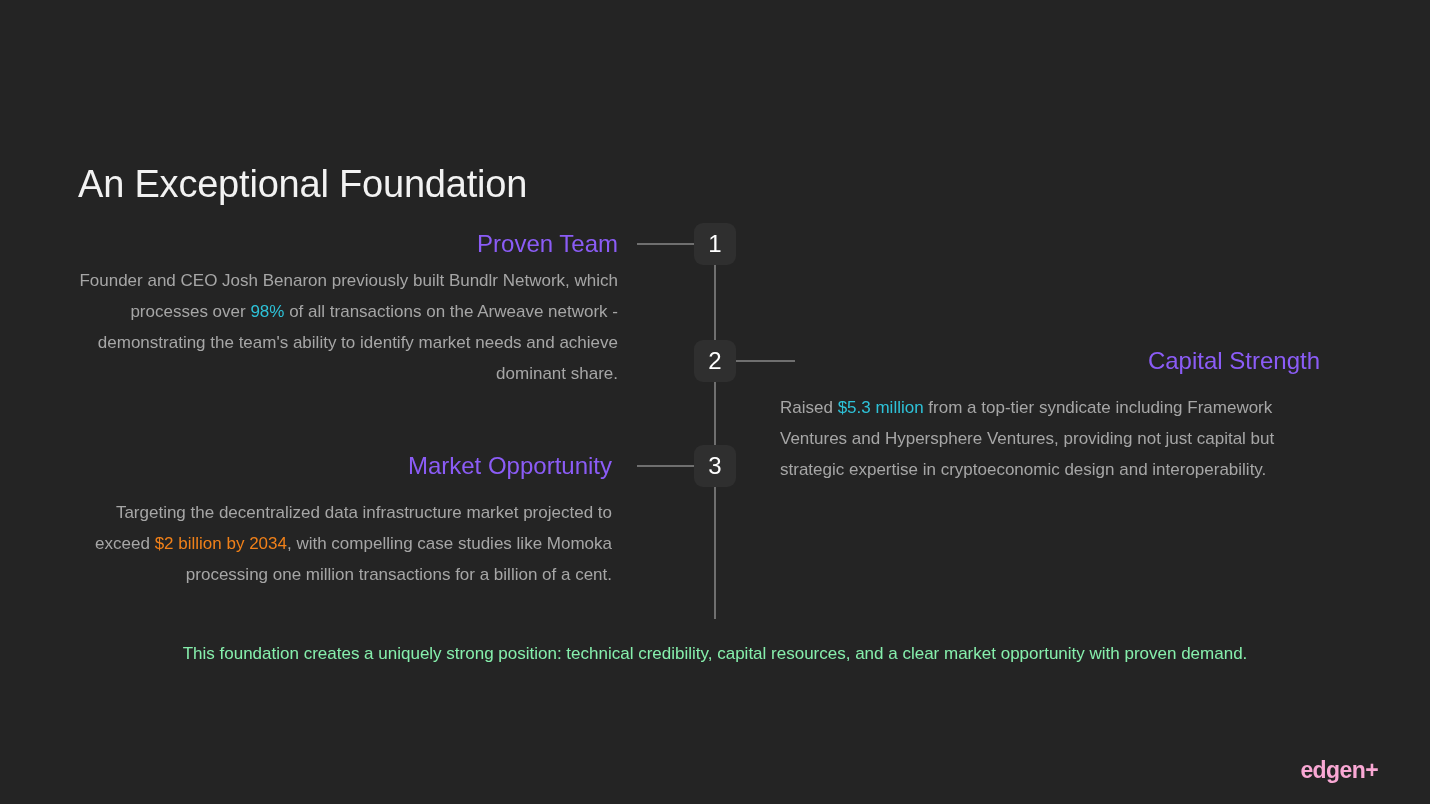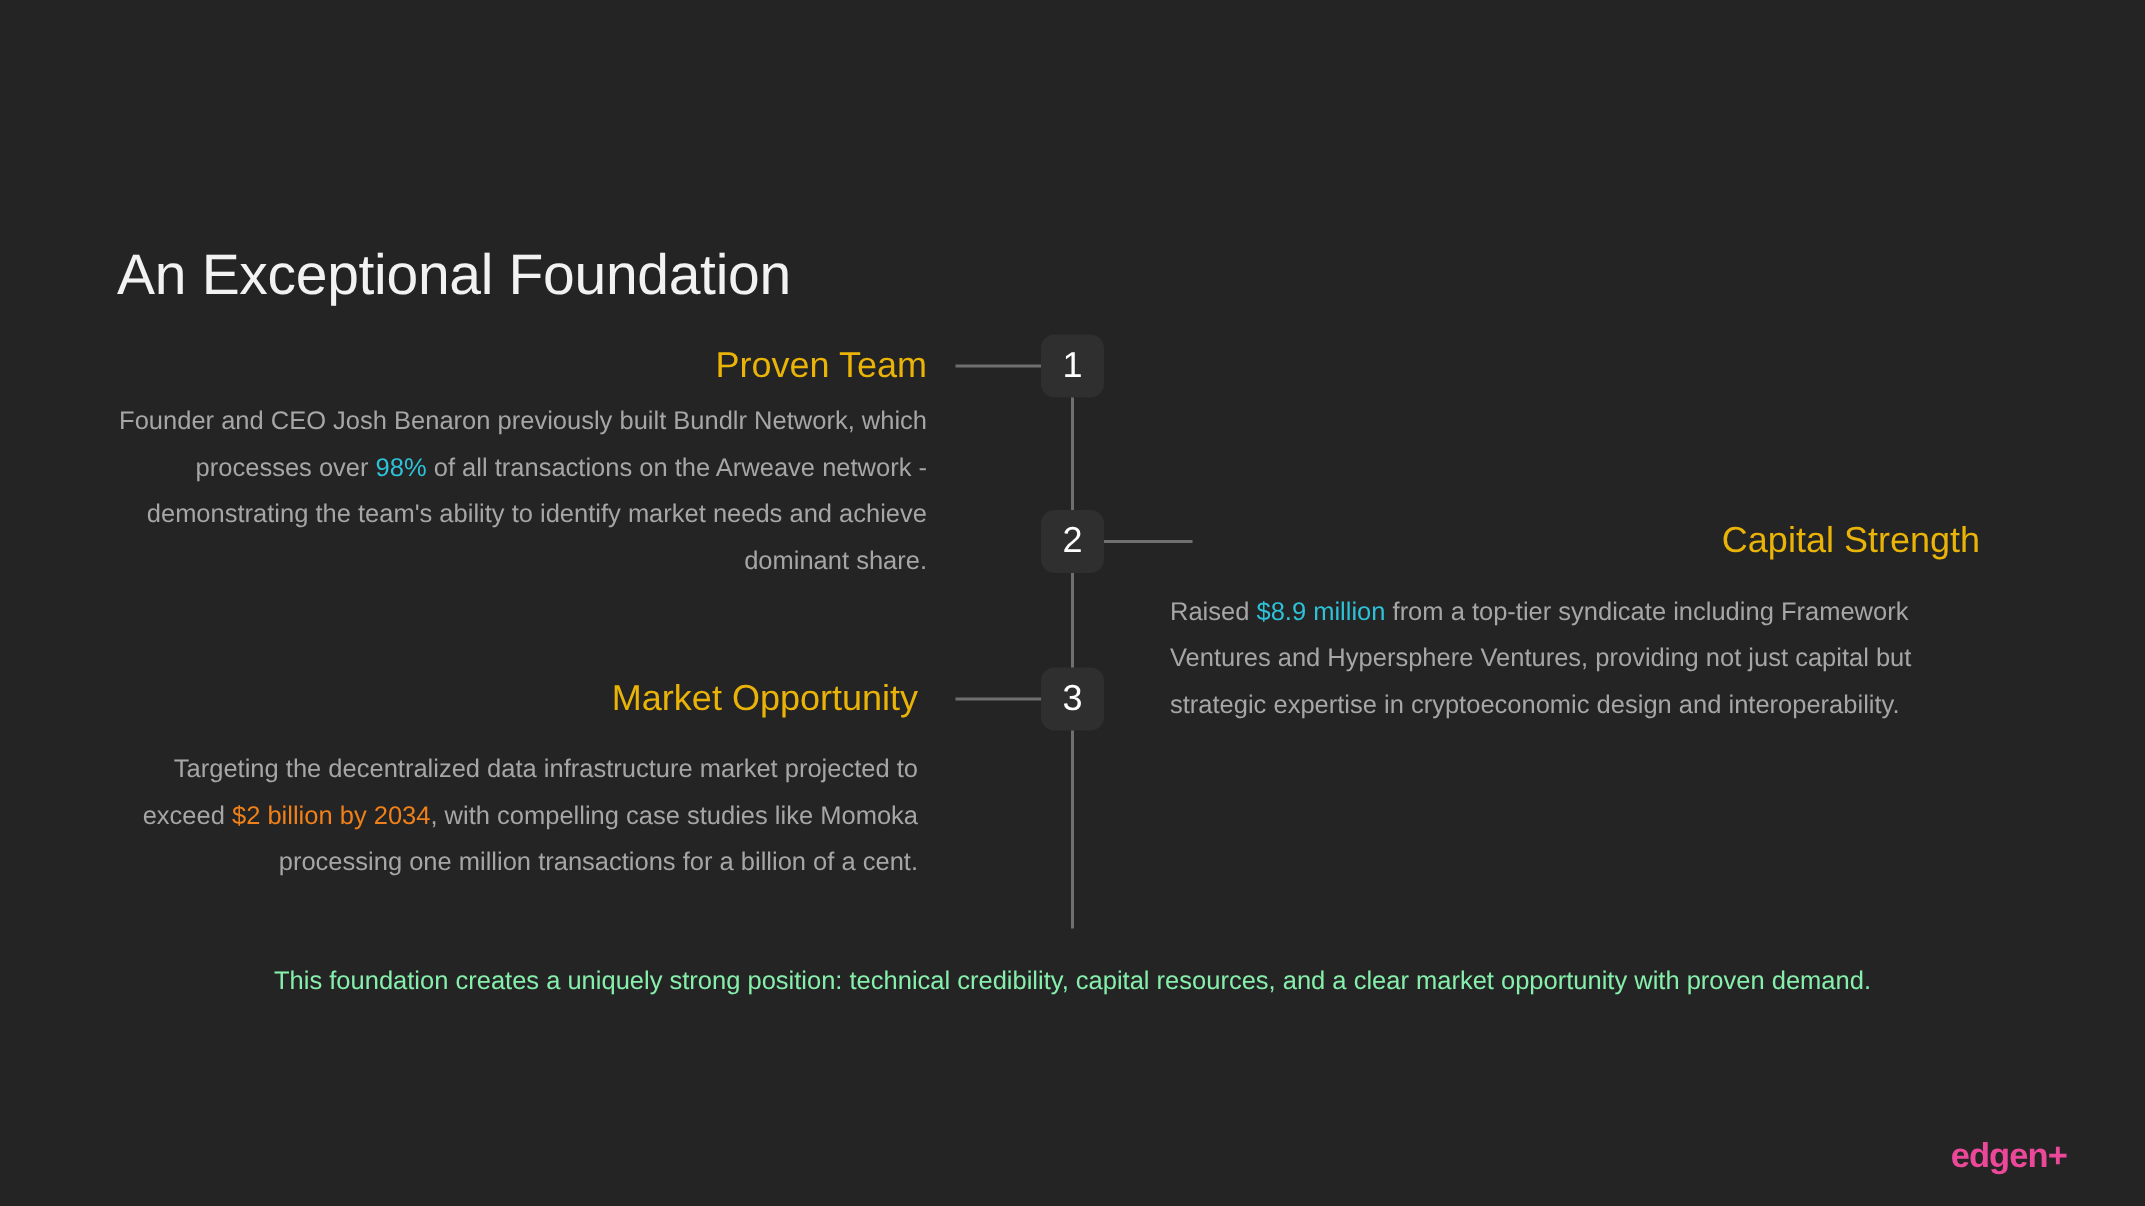--- a/index.html
+++ b/index.html
@@ -74,21 +74,21 @@
   .connector-right-2 { left: 736px; top: 360px; width: 59px; }
   .connector-left-3 { left: 637px; top: 465px; width: 58px; }
 
   
   .block {
     position: absolute;
   }
   .block-heading {
     font-size: 24px;
     font-weight: 400;
-    color: #eab308;
+    color: #8b5cf6;
     line-height: 30px;
     margin: 0;
     text-align: right;
   }
   .block-body {
     font-size: 17px;
     font-weight: 400;
     color: #a6a6a6;
     line-height: 31px;
     margin: 0;
@@ -139,21 +139,21 @@
   }
 
   
   .logo {
     position: absolute;
     right: 64px;
     bottom: 22px;
     font-size: 23px;
     font-weight: 700;
     letter-spacing: -0.6px;
-    color: #ec4899;
+    color: #f9a8d4;
     line-height: 1;
   }
 </style>
 </head>
 <body>
 
 <div class="slide">
 
   <h1 class="slide-title">An Exceptional Foundation</h1>
 
@@ -167,21 +167,21 @@
   <div class="marker marker-2">2</div>
   <div class="marker marker-3">3</div>
 
   <div class="block block-left block-team">
     <div class="block-heading">Proven Team</div>
     <p class="block-body"><span>Founder and CEO Josh Benaron previously built Bundlr Network, which processes over </span><span class="hl-cyan">98%</span><span> of all transactions on the Arweave network - demonstrating the team's ability to identify market needs and achieve dominant share.</span></p>
   </div>
 
   <div class="block block-right block-capital">
     <div class="block-heading">Capital Strength</div>
-    <p class="block-body"><span>Raised </span><span class="hl-cyan">$8.9 million</span><span> from a top-tier syndicate including Framework Ventures and Hypersphere Ventures, providing not just capital but strategic expertise in cryptoeconomic design and interoperability.</span></p>
+    <p class="block-body"><span>Raised </span><span class="hl-cyan">$5.3 million</span><span> from a top-tier syndicate including Framework Ventures and Hypersphere Ventures, providing not just capital but strategic expertise in cryptoeconomic design and interoperability.</span></p>
   </div>
 
   <div class="block block-left block-market">
     <div class="block-heading">Market Opportunity</div>
     <p class="block-body"><span>Targeting the decentralized data infrastructure market projected to exceed </span><span class="hl-orange">$2 billion by 2034</span><span>, with compelling case studies like Momoka processing one million transactions for a billion of a cent.</span></p>
   </div>
 
   <div class="summary">This foundation creates a uniquely strong position: technical credibility, capital resources, and a clear market opportunity with proven demand.</div>
 
   <div class="logo">edgen+</div>

